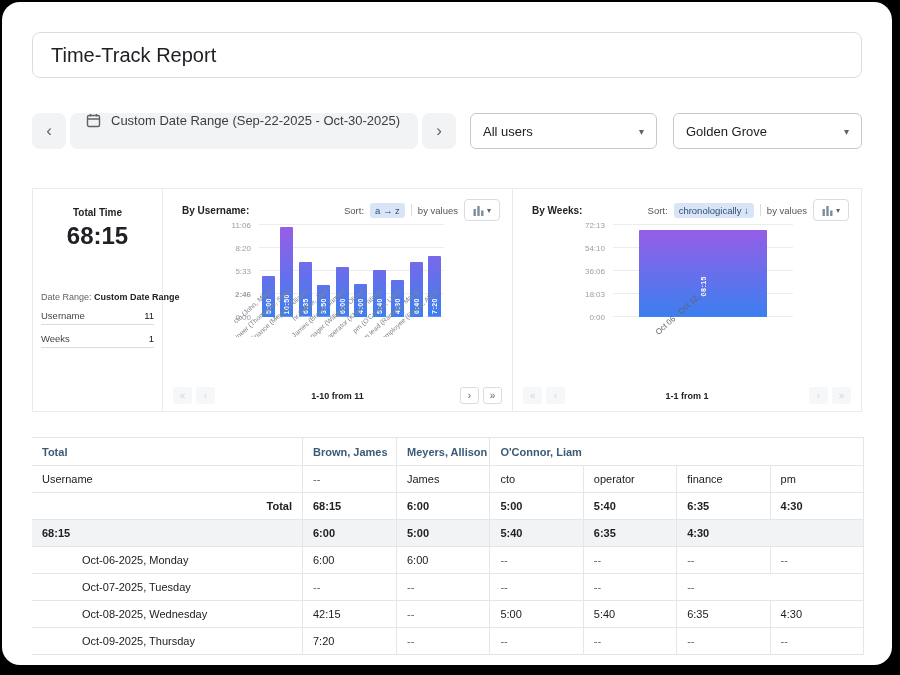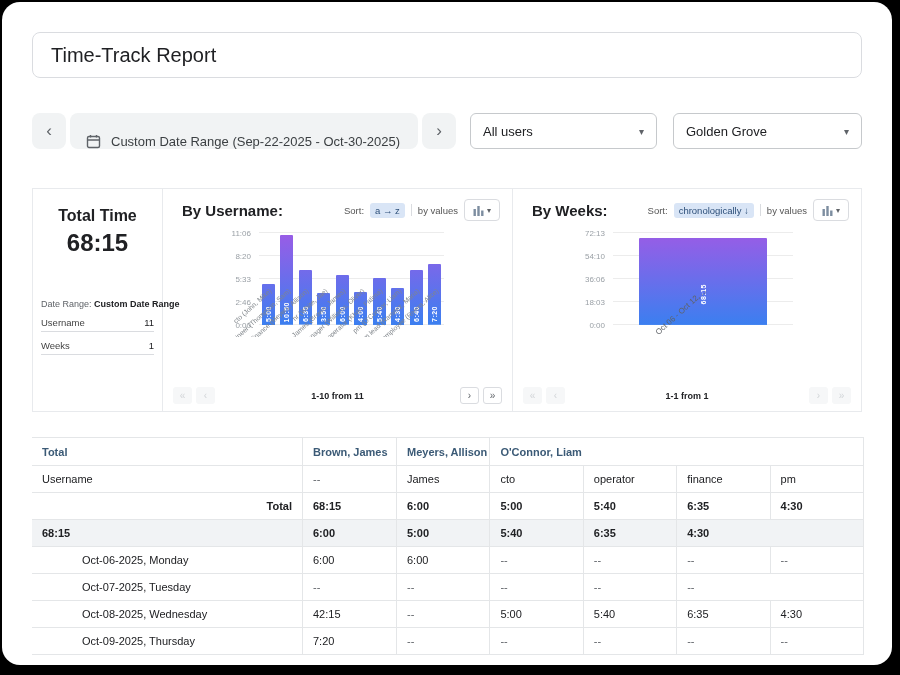--- a/index.html
+++ b/index.html
@@ -9,52 +9,52 @@
         border-radius:18px;overflow:hidden;box-shadow:2px 2px 8px rgba(0,0,0,.4);}
 
   
   .title-box{margin:30px 30px 0;height:46px;border:1px solid #dadce0;border-radius:8px;
              display:flex;align-items:center;padding:0 18px;font-size:20px;color:#202124;box-sizing:border-box;}
 
   
   .toolbar{margin:35px 30px 0;display:flex;align-items:center;height:36px;}
   .nav-btn{width:34px;height:36px;background:#f1f3f4;border:none;border-radius:8px;color:#5f6368;
            font-size:17px;display:flex;align-items:center;justify-content:center;cursor:pointer;flex:none;}
-  .date-chip{height:36px;background:#f1f3f4;border-radius:8px;display:flex;align-items:flex-end;gap:10px;
+  .date-chip{height:36px;background:#f1f3f4;border-radius:8px;display:flex;align-items:flex-start;gap:10px;
              padding:0 16px;margin:0 4px;font-size:13px;font-weight:500;color:#3c4043;flex:none;width:316px;box-sizing:content-box;}
   .cal-ico{flex:none;display:flex;}
   .select{width:188px;height:36px;border:1px solid #c6c9cc;border-radius:6px;display:flex;align-items:center;
           justify-content:space-between;padding:0 12px;font-size:13px;color:#202124;box-sizing:border-box;cursor:pointer;background:#fff;}
   .select .caret{color:#5f6368;font-size:10px;}
   .sp14{width:14px;flex:none;} .sp16{width:16px;flex:none;}
 
   
   .charts{margin:39px 30px 0;display:flex;border:1px solid #e8eaed;height:224px;box-sizing:border-box;background:#fff;}
   .stats{width:130px;flex:none;border-right:1px solid #e8eaed;padding:12px 8px;box-sizing:border-box;}
-  .stats-title{font-size:16px;font-weight:bold;color:#202124;text-align:center;margin-top:6px;}
+  .stats-title{font-size:10px;font-weight:bold;color:#202124;text-align:center;margin-top:6px;}
   .stats-total{font-size:24px;font-weight:bold;color:#202124;text-align:center;margin-top:4px;}
   .stats-range{font-size:9px;color:#5f6368;margin-top:42px;white-space:nowrap;}
   .stats-range b{color:#202124;}
   .stat-row{display:flex;justify-content:space-between;font-size:9.5px;color:#444;
             border-bottom:1px solid #dadce0;padding:8px 0 3px;}
   .stat-row .v{color:#202124;}
 
   .chart-panel{position:relative;box-sizing:border-box;}
   #panel-username{width:350px;flex:none;border-right:1px solid #e8eaed;}
   #panel-weeks{flex:1;}
   .chart-header{display:flex;align-items:center;justify-content:space-between;padding:10px 12px 0;}
-  .chart-title{font-size:15px;font-weight:bold;color:#202124;padding-left:7px;}
+  .chart-title{font-size:10px;font-weight:bold;color:#202124;padding-left:7px;}
   .sort-row{display:flex;align-items:center;gap:6px;font-size:9.5px;color:#555;}
   .sort-chip{background:#d9e5f6;color:#2d4f79;padding:2px 5px;border-radius:3px;cursor:pointer;white-space:nowrap;}
   .sep{width:1px;height:12px;background:#dadce0;}
   .ctype-btn{width:36px;height:22px;border:1px solid #dadce0;border-radius:4px;background:#fff;
              display:flex;align-items:center;justify-content:center;gap:3px;cursor:pointer;}
   .ctype-btn .caret{font-size:8px;color:#5f6368;}
 
-  .chart-body{position:relative;height:92px;margin-top:12px;}
+  .chart-body{position:relative;height:92px;margin-top:4px;}
   .ytick{position:absolute;text-align:right;font-size:8px;color:#9aa0a6;transform:translateY(-50%);left:0;}
   .gridline{position:absolute;height:1px;background:#ececec;}
   .plot-area{position:absolute;top:0;height:92px;}
   .bar{position:absolute;bottom:0;background:linear-gradient(to top,#3b7ff0,#9a5ce6);
        background-size:100% 92px;background-position:left bottom;border-radius:1px 1px 0 0;cursor:pointer;}
   .bval{position:absolute;left:0;right:0;bottom:3px;display:flex;justify-content:center;}
   .bval span{writing-mode:vertical-rl;transform:rotate(180deg);font-size:7px;font-weight:bold;color:#fff;letter-spacing:.5px;}
   .xaxis{position:absolute;top:92px;left:0;right:0;height:56px;overflow:hidden;}
   .xlab{position:absolute;top:6px;width:110px;text-align:right;transform:rotate(-42deg);
         transform-origin:100% 0;font-size:6.8px;color:#80868b;white-space:nowrap;line-height:1.1;}
@@ -157,21 +157,21 @@
           </button>
         </div>
       </div>
       <div class="chart-body" id="body-username">
           <div class="ytick" style="top: 0%; width: 88px;">11:06</div>
           <div class="gridline" style="top: calc(0% - 1px); left: 96px; width: 185px;"></div>
           <div class="ytick" style="top: 25%; width: 88px;">8:20</div>
           <div class="gridline" style="top: calc(25% - 1px); left: 96px; width: 185px;"></div>
           <div class="ytick" style="top: 50%; width: 88px;">5:33</div>
           <div class="gridline" style="top: calc(50% - 1px); left: 96px; width: 185px;"></div>
-          <div class="ytick" style="top: 75%; width: 88px;">2:46</div>
+          <div class="ytick" style="top: 75%; width: 88px; font-weight: bold;">2:46</div>
           <div class="gridline" style="top: calc(75% - 1px); left: 96px; width: 185px;"></div>
           <div class="ytick" style="top: 100%; width: 88px;">0:00</div>
           <div class="gridline" style="top: calc(100% - 1px); left: 96px; width: 185px;"></div>
           <div class="plot-area" style="left: 96px; width: 185px;">
             <div class="bar" style="left: 2.75px; width: 13px; height: 41.4414px;">
               <div class="bval">
                 <span>5:00</span>
               </div>
             </div>
             <div class="bar" style="left: 21.25px; width: 13px; height: 89.7898px;">

